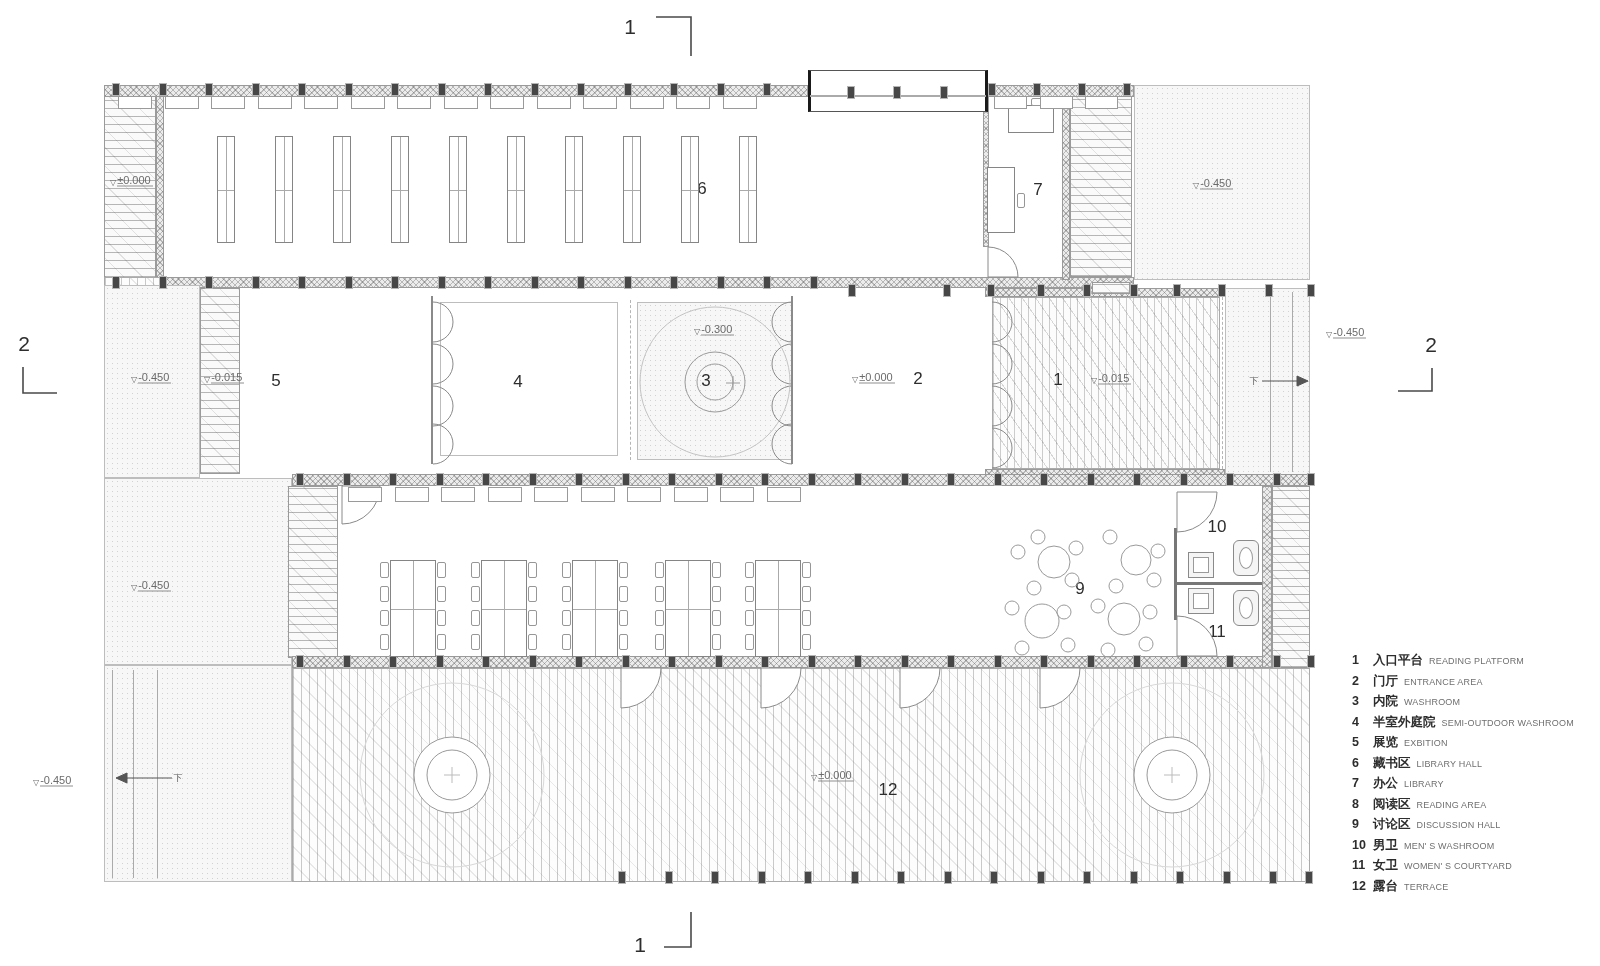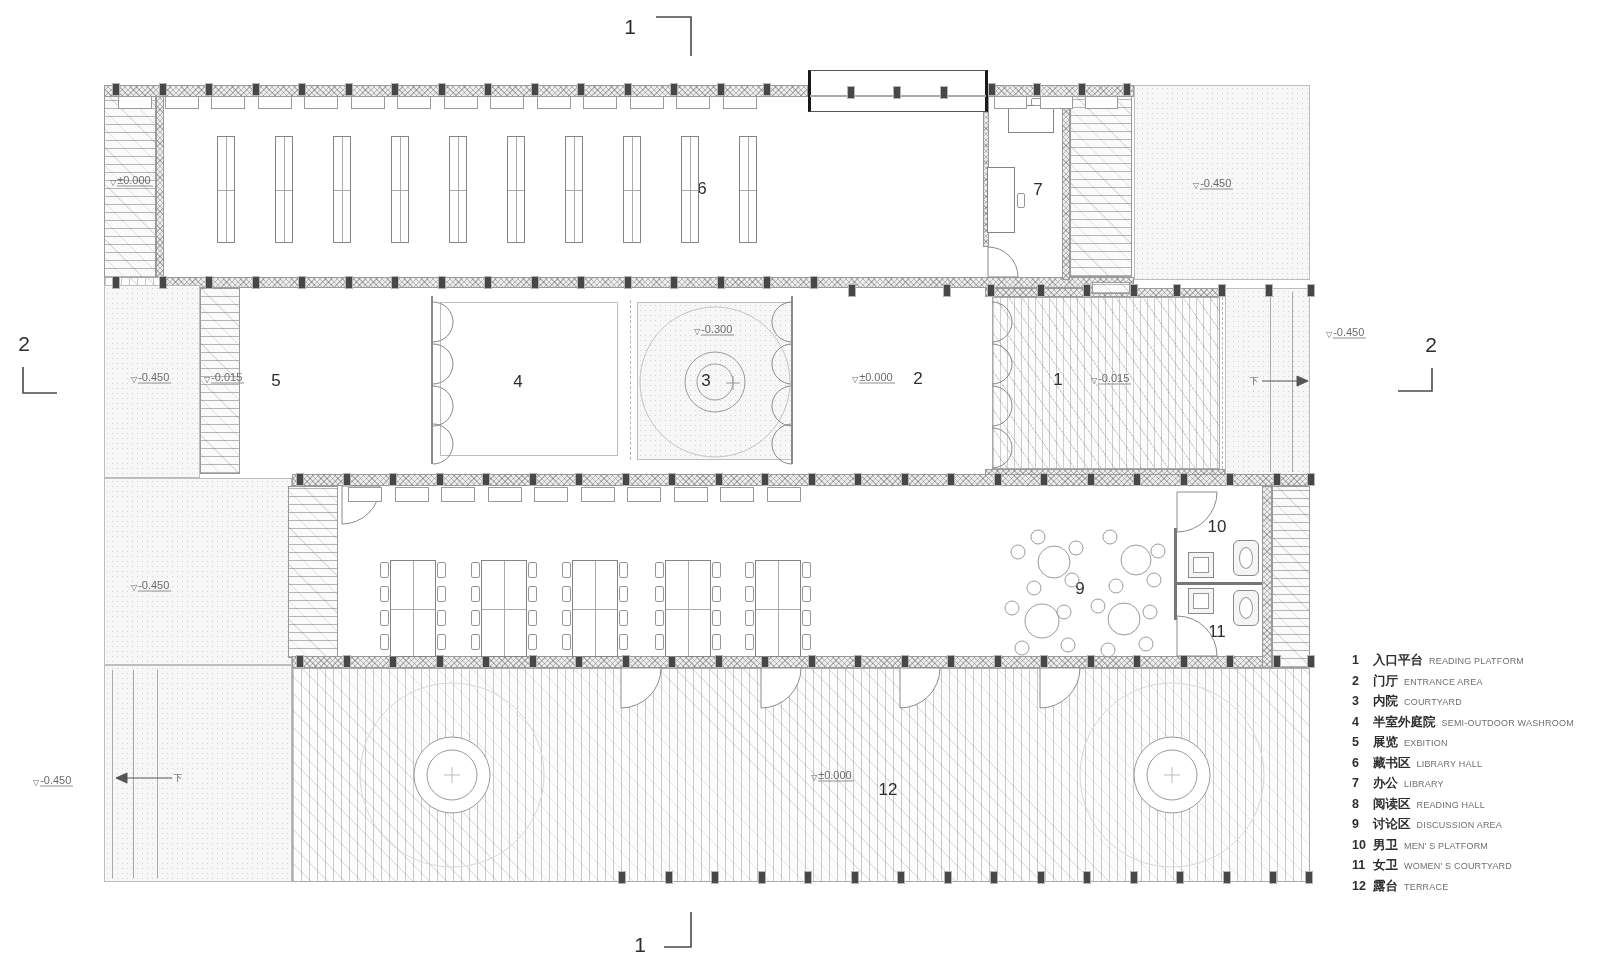--- a/index.html
+++ b/index.html
@@ -273,21 +273,21 @@
         <span class="lg-en">READING PLATFORM</span>
       </div>
       <div class="legend-row">
         <span class="lg-num">2</span>
         <span class="lg-zh">门厅</span>
         <span class="lg-en">ENTRANCE AREA</span>
       </div>
       <div class="legend-row">
         <span class="lg-num">3</span>
         <span class="lg-zh">内院</span>
-        <span class="lg-en">COURTYARD</span>
+        <span class="lg-en">WASHROOM</span>
       </div>
       <div class="legend-row">
         <span class="lg-num">4</span>
         <span class="lg-zh">半室外庭院</span>
         <span class="lg-en">SEMI-OUTDOOR WASHROOM</span>
       </div>
       <div class="legend-row">
         <span class="lg-num">5</span>
         <span class="lg-zh">展览</span>
         <span class="lg-en">EXBITION</span>
@@ -298,31 +298,31 @@
         <span class="lg-en">LIBRARY HALL</span>
       </div>
       <div class="legend-row">
         <span class="lg-num">7</span>
         <span class="lg-zh">办公</span>
         <span class="lg-en">LIBRARY</span>
       </div>
       <div class="legend-row">
         <span class="lg-num">8</span>
         <span class="lg-zh">阅读区</span>
-        <span class="lg-en">READING HALL</span>
+        <span class="lg-en">READING AREA</span>
       </div>
       <div class="legend-row">
         <span class="lg-num">9</span>
         <span class="lg-zh">讨论区</span>
-        <span class="lg-en">DISCUSSION AREA</span>
+        <span class="lg-en">DISCUSSION HALL</span>
       </div>
       <div class="legend-row">
         <span class="lg-num">10</span>
         <span class="lg-zh">男卫</span>
-        <span class="lg-en">MEN' S PLATFORM</span>
+        <span class="lg-en">MEN' S WASHROOM</span>
       </div>
       <div class="legend-row">
         <span class="lg-num">11</span>
         <span class="lg-zh">女卫</span>
         <span class="lg-en">WOMEN' S COURTYARD</span>
       </div>
       <div class="legend-row">
         <span class="lg-num">12</span>
         <span class="lg-zh">露台</span>
         <span class="lg-en">TERRACE</span>

